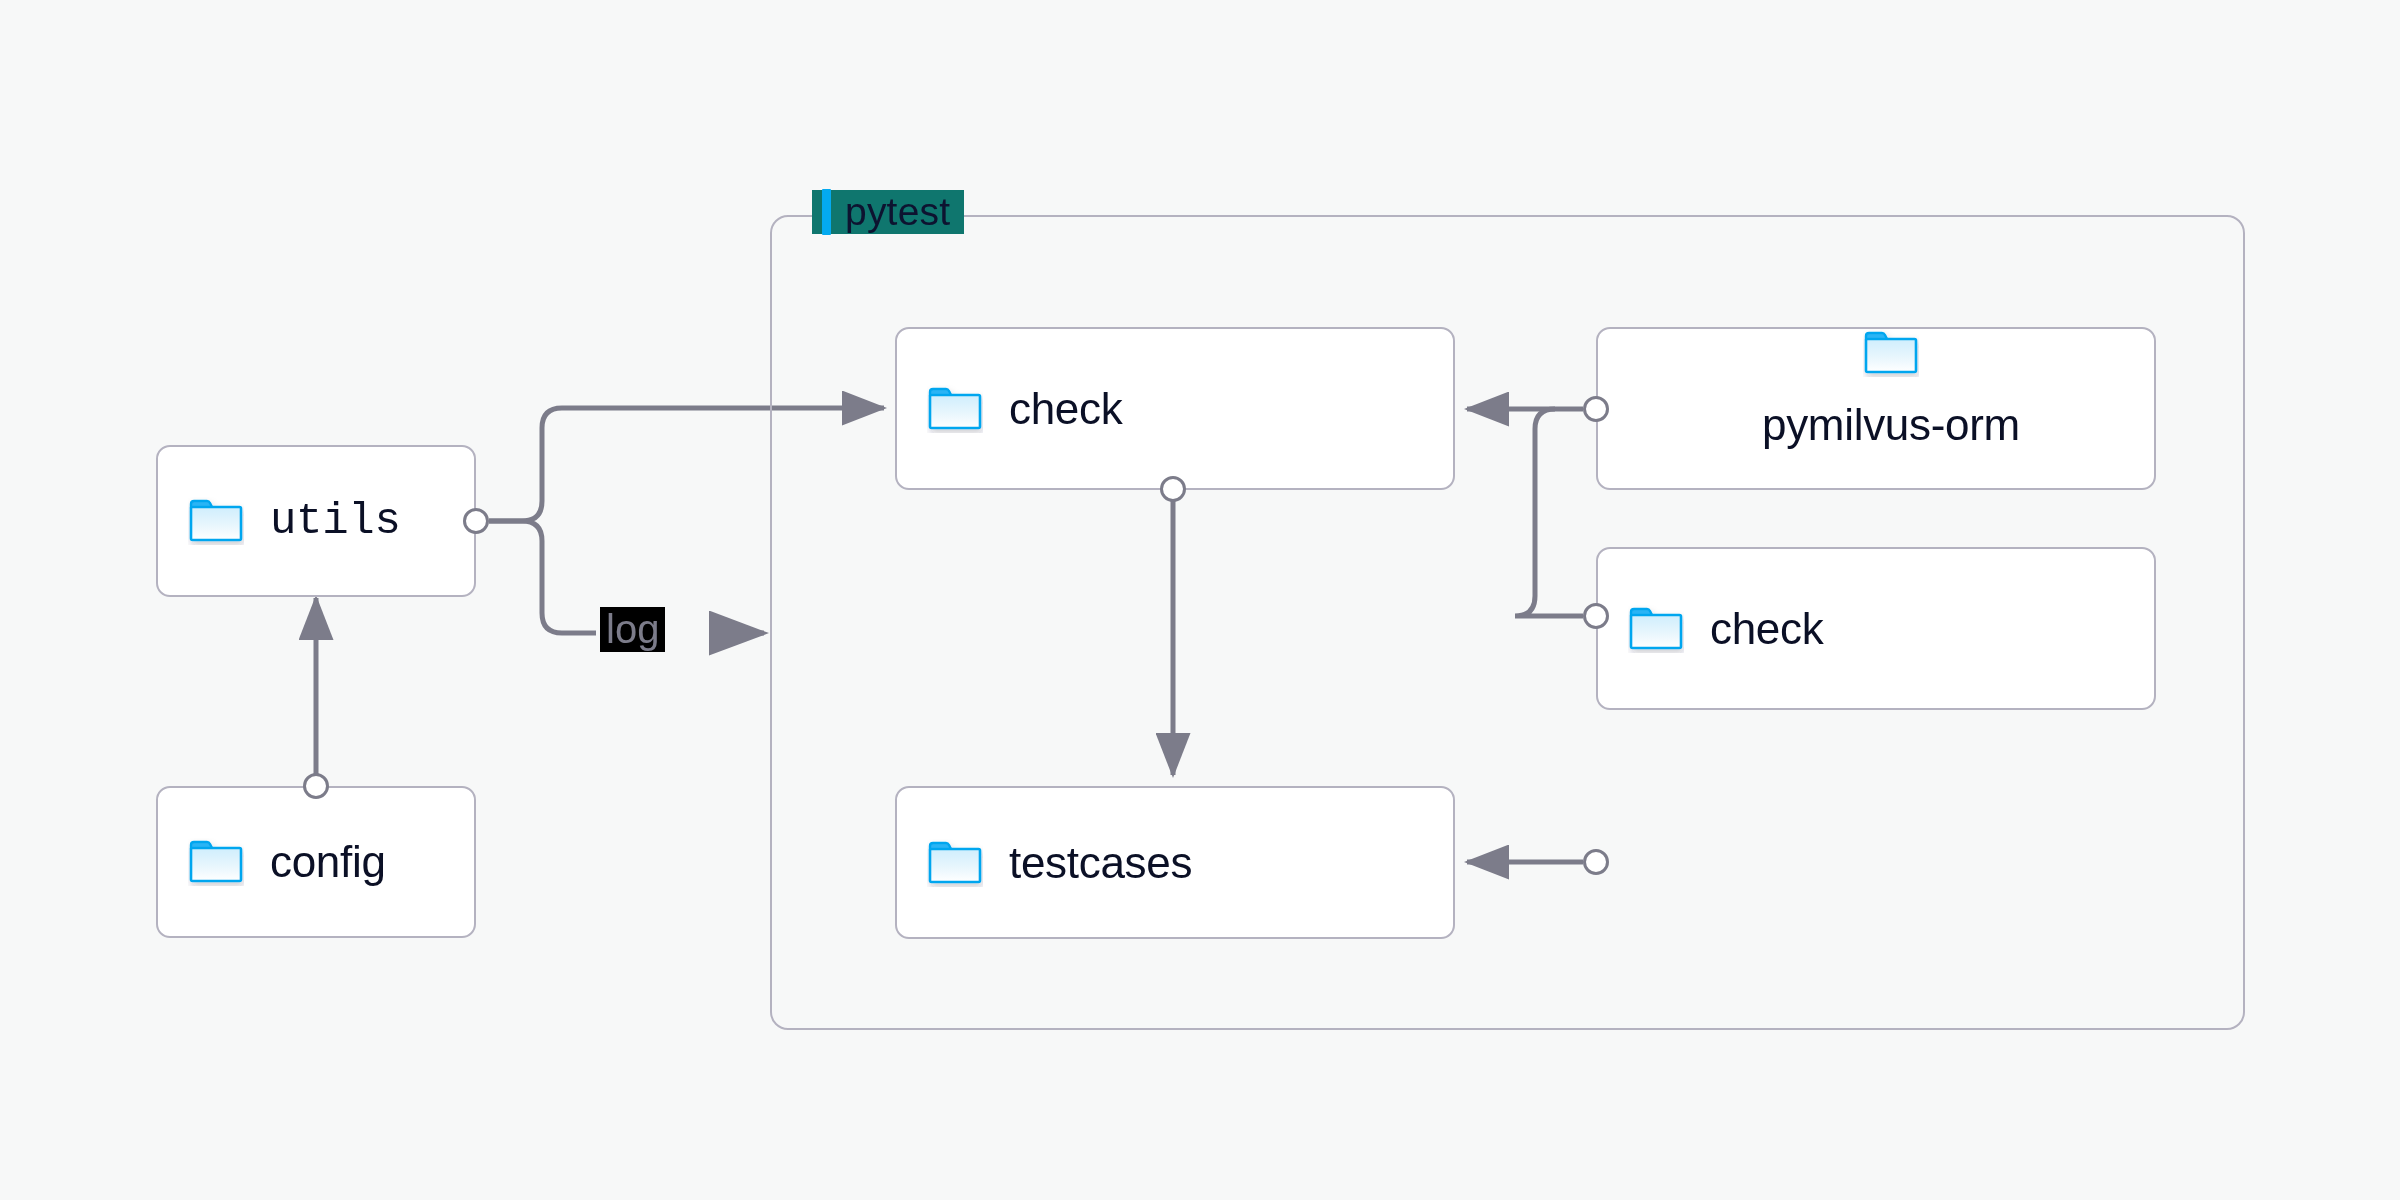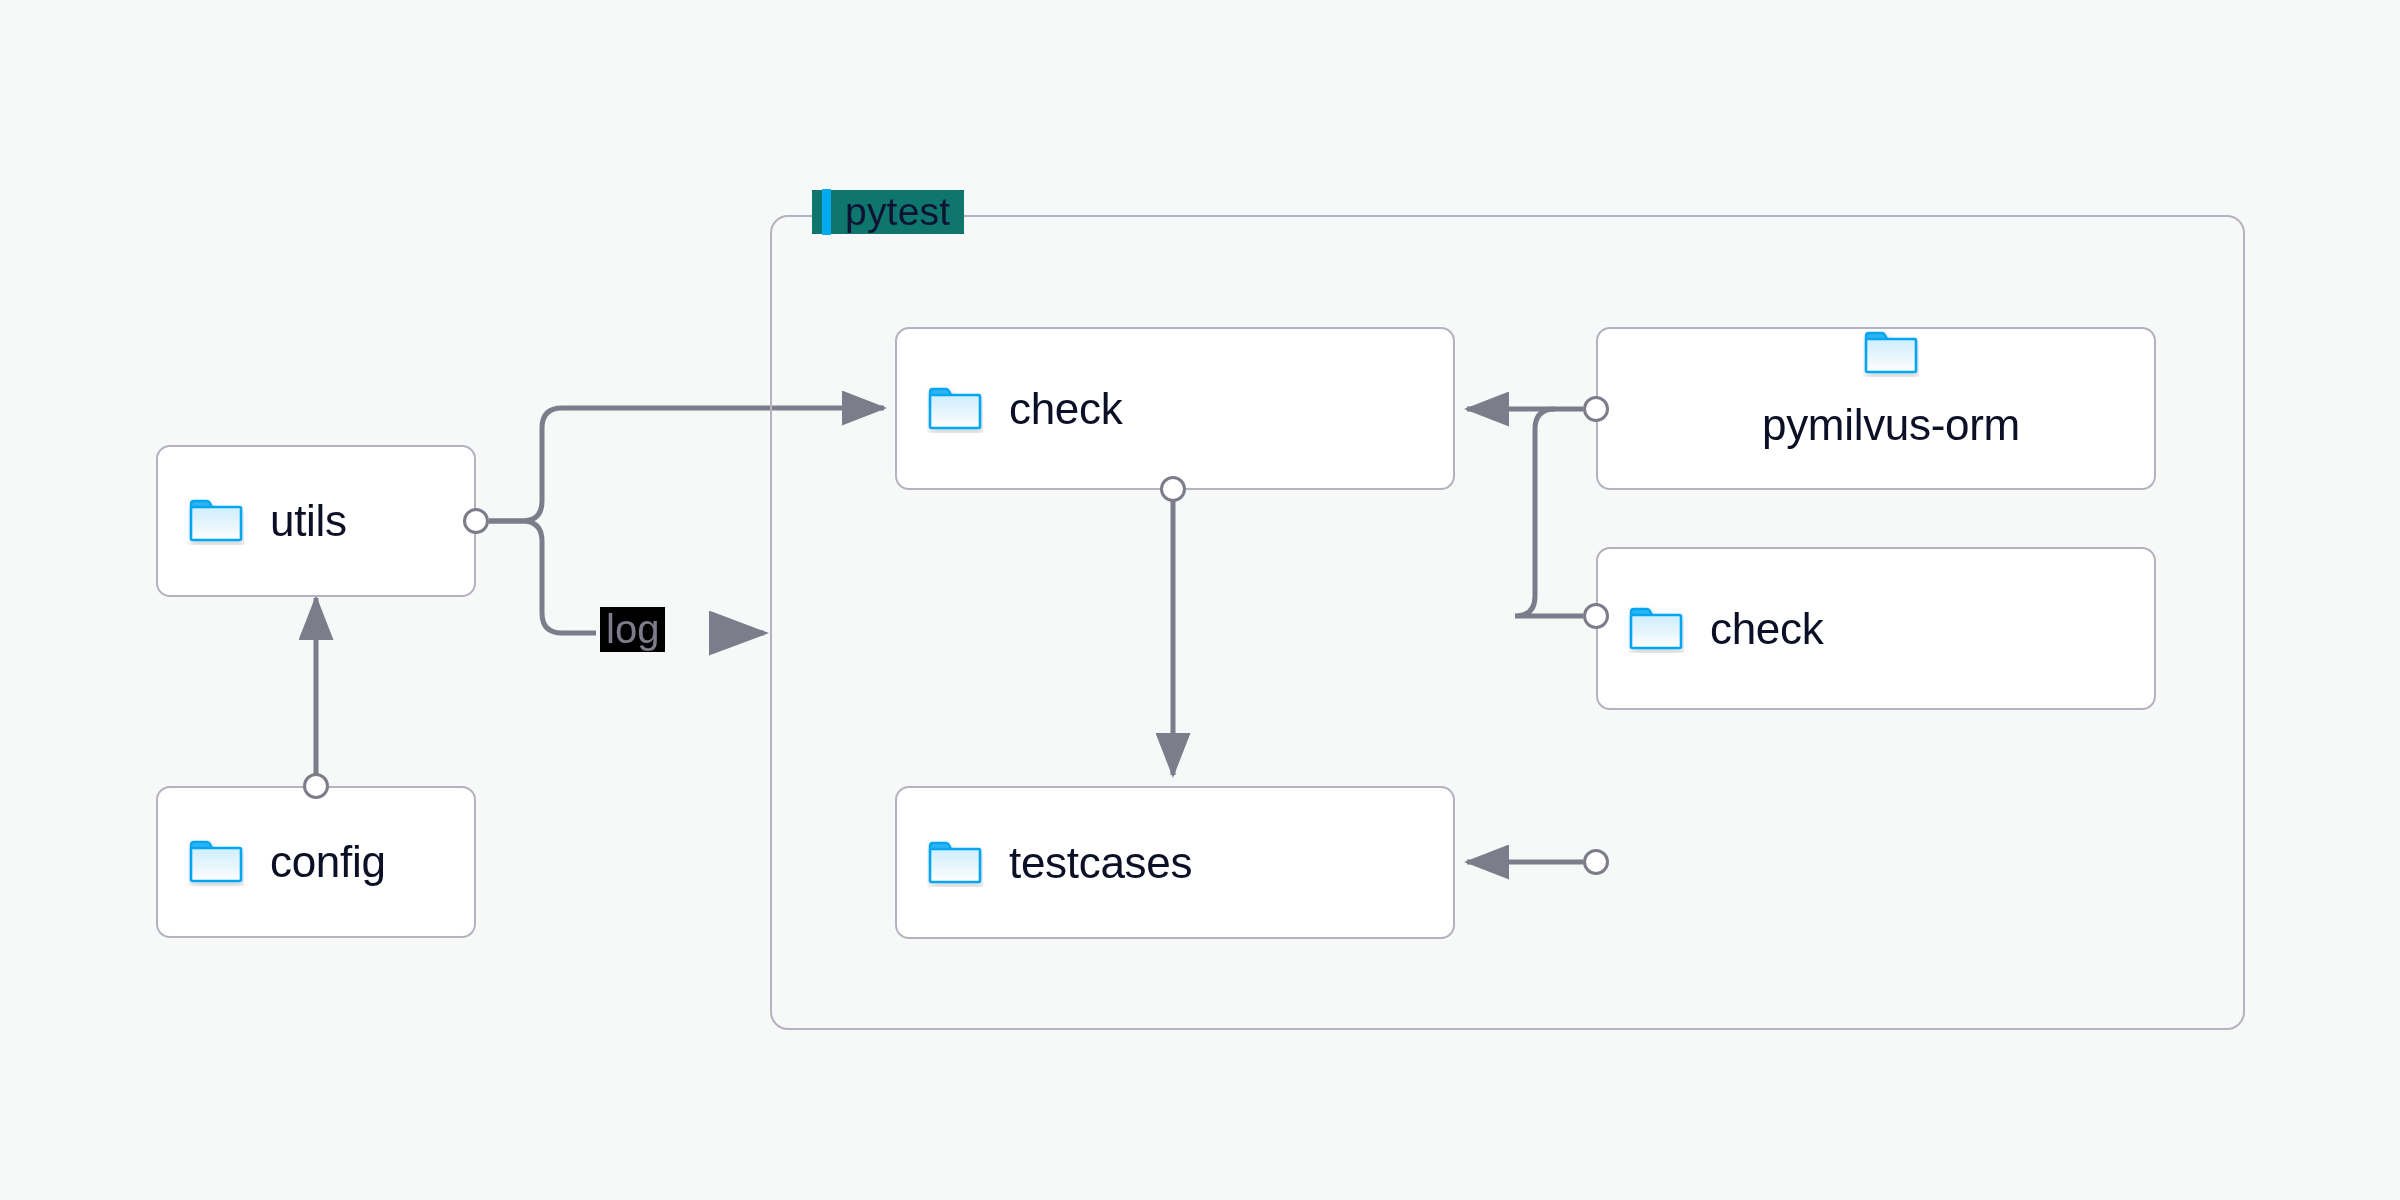--- a/index.html
+++ b/index.html
@@ -148,21 +148,21 @@
 
     <path d="M 1583 862 L 1467 862" fill="none" stroke="#7c7c8a" stroke-width="5" marker-end="url(#arrowhead)"></path>
   </svg>
 
   <div class="group-box" style="left:770px; top:215px; width:1475px; height:815px;"></div>
   <div class="group-label" style="left:812px; top:190px;">
     <span class="accent-bar"></span>
     <span class="group-title">pytest</span>
   </div>
 
-  <div class="node" style="left:156px; top:445px; width:320px; height:152px;">
+  <div class="node" style="left:156px; top:445px; width:320px; height:152px;font-family:Liberation Mono, monospace;">
     <svg class="folder-icon" viewBox="0 0 56 48">
       <g filter="url(#folderShadow)">
         <path d="M3 11 L3 7 Q3 4 6 4 L19 4 Q21 4 22 6 L24 10 L22 11 Z" fill="#2ab4f5" stroke="#06a6ef" stroke-width="2.4" stroke-linejoin="round"></path>
         <rect x="3" y="10" width="50" height="33" rx="1.5" fill="url(#folderGrad)" stroke="#06a6ef" stroke-width="2.6"></rect>
       </g>
     </svg>
     <span class="label">utils</span>
   </div>
   <div class="knob" style="left:463px; top:508px;"></div>
 

